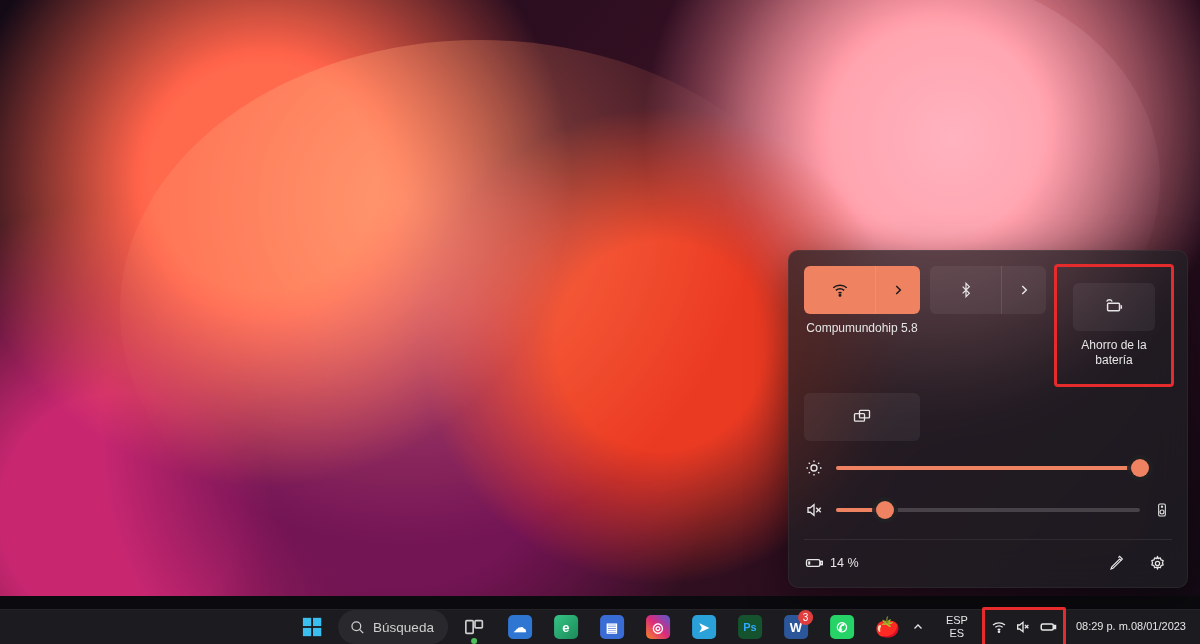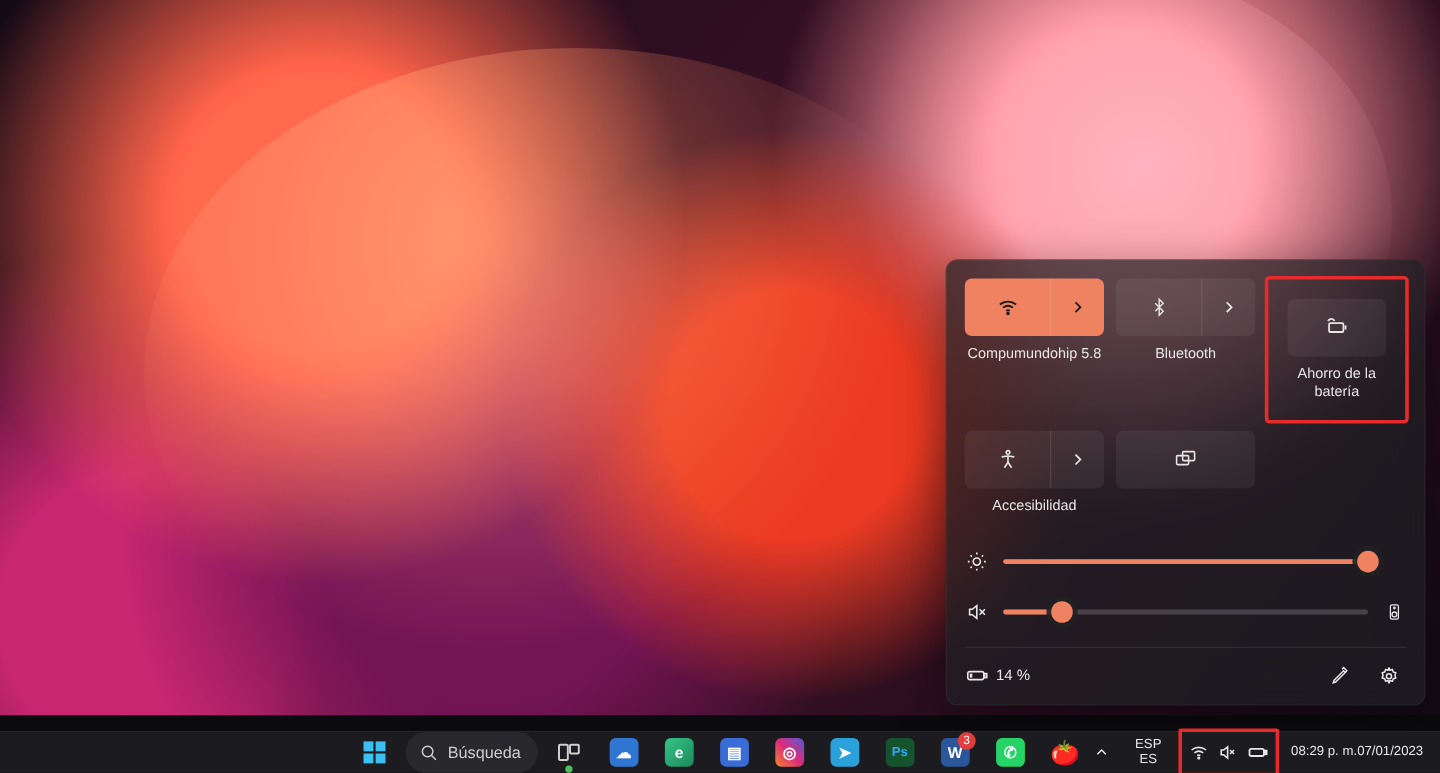--- a/index.html
+++ b/index.html
@@ -160,57 +160,36 @@
           </span>
         </div>
         <div class="half">
           <span class="icon">
             <svg width="14" height="14" viewBox="0 0 24 24" fill="none" stroke="currentColor" stroke-width="2.5">
                 <polyline points="9 5 16 12 9 19"></polyline>
               </svg>
           </span>
         </div>
       </div>
-      <div class="tile-label">Bluetooth</div>
     </div>
 
 
     <div class="tile-wrap highlight-box">
       <div class="tile">
         <span class="icon">
           <svg width="22" height="22" viewBox="0 0 24 24" fill="none" stroke="currentColor" stroke-width="1.6">
               <path d="M6 8h11a1 1 0 0 1 1 1v6a1 1 0 0 1-1 1H6a1 1 0 0 1-1-1V9a1 1 0 0 1 1-1z"></path>
               <path d="M19 11h1v2h-1"></path>
               <path d="M4 6c0 0 1-2 3-2s3 2 3 2"></path>
             </svg>
         </span>
       </div>
       <div class="tile-label">Ahorro de la batería</div>
     </div>
 
-    <div class="tile-wrap">
-      <div class="tile split">
-        <div class="half">
-          <span class="icon">
-            <svg width="18" height="18" viewBox="0 0 24 24" fill="none" stroke="currentColor" stroke-width="1.8">
-                <circle cx="12" cy="4" r="2"></circle>
-                <path d="M5 9l7-1 7 1M12 8v7m0 0l-4 6m4-6l4 6"></path>
-              </svg>
-          </span>
-        </div>
-        <div class="half">
-          <span class="icon">
-            <svg width="14" height="14" viewBox="0 0 24 24" fill="none" stroke="currentColor" stroke-width="2.5">
-                <polyline points="9 5 16 12 9 19"></polyline>
-              </svg>
-          </span>
-        </div>
-      </div>
-      <div class="tile-label">Accesibilidad</div>
-    </div>
 
     <div class="tile-wrap">
       <div class="tile">
         <span class="icon">
           <svg width="20" height="20" viewBox="0 0 24 24" fill="none" stroke="currentColor" stroke-width="1.6">
               <rect x="3" y="8" width="12" height="9" rx="1"></rect>
               <rect x="9" y="4" width="12" height="9" rx="1"></rect>
             </svg>
         </span>
       </div>
@@ -367,16 +346,16 @@
       </span>
       <span>
         <svg width="18" height="18" viewBox="0 0 24 24" fill="none" stroke="currentColor" stroke-width="2">
             <rect x="3" y="8" width="16" height="8" rx="2"></rect>
             <rect x="20" y="10" width="2" height="4"></rect>
           </svg>
       </span>
     </div>
     <div class="tray-btn clock">
       <span>08:29 p. m.</span>
-      <span>07/01/2023</span>
+      <span>08/01/2023</span>
     </div>
   </div>
 </div>
 
 </body></html>

